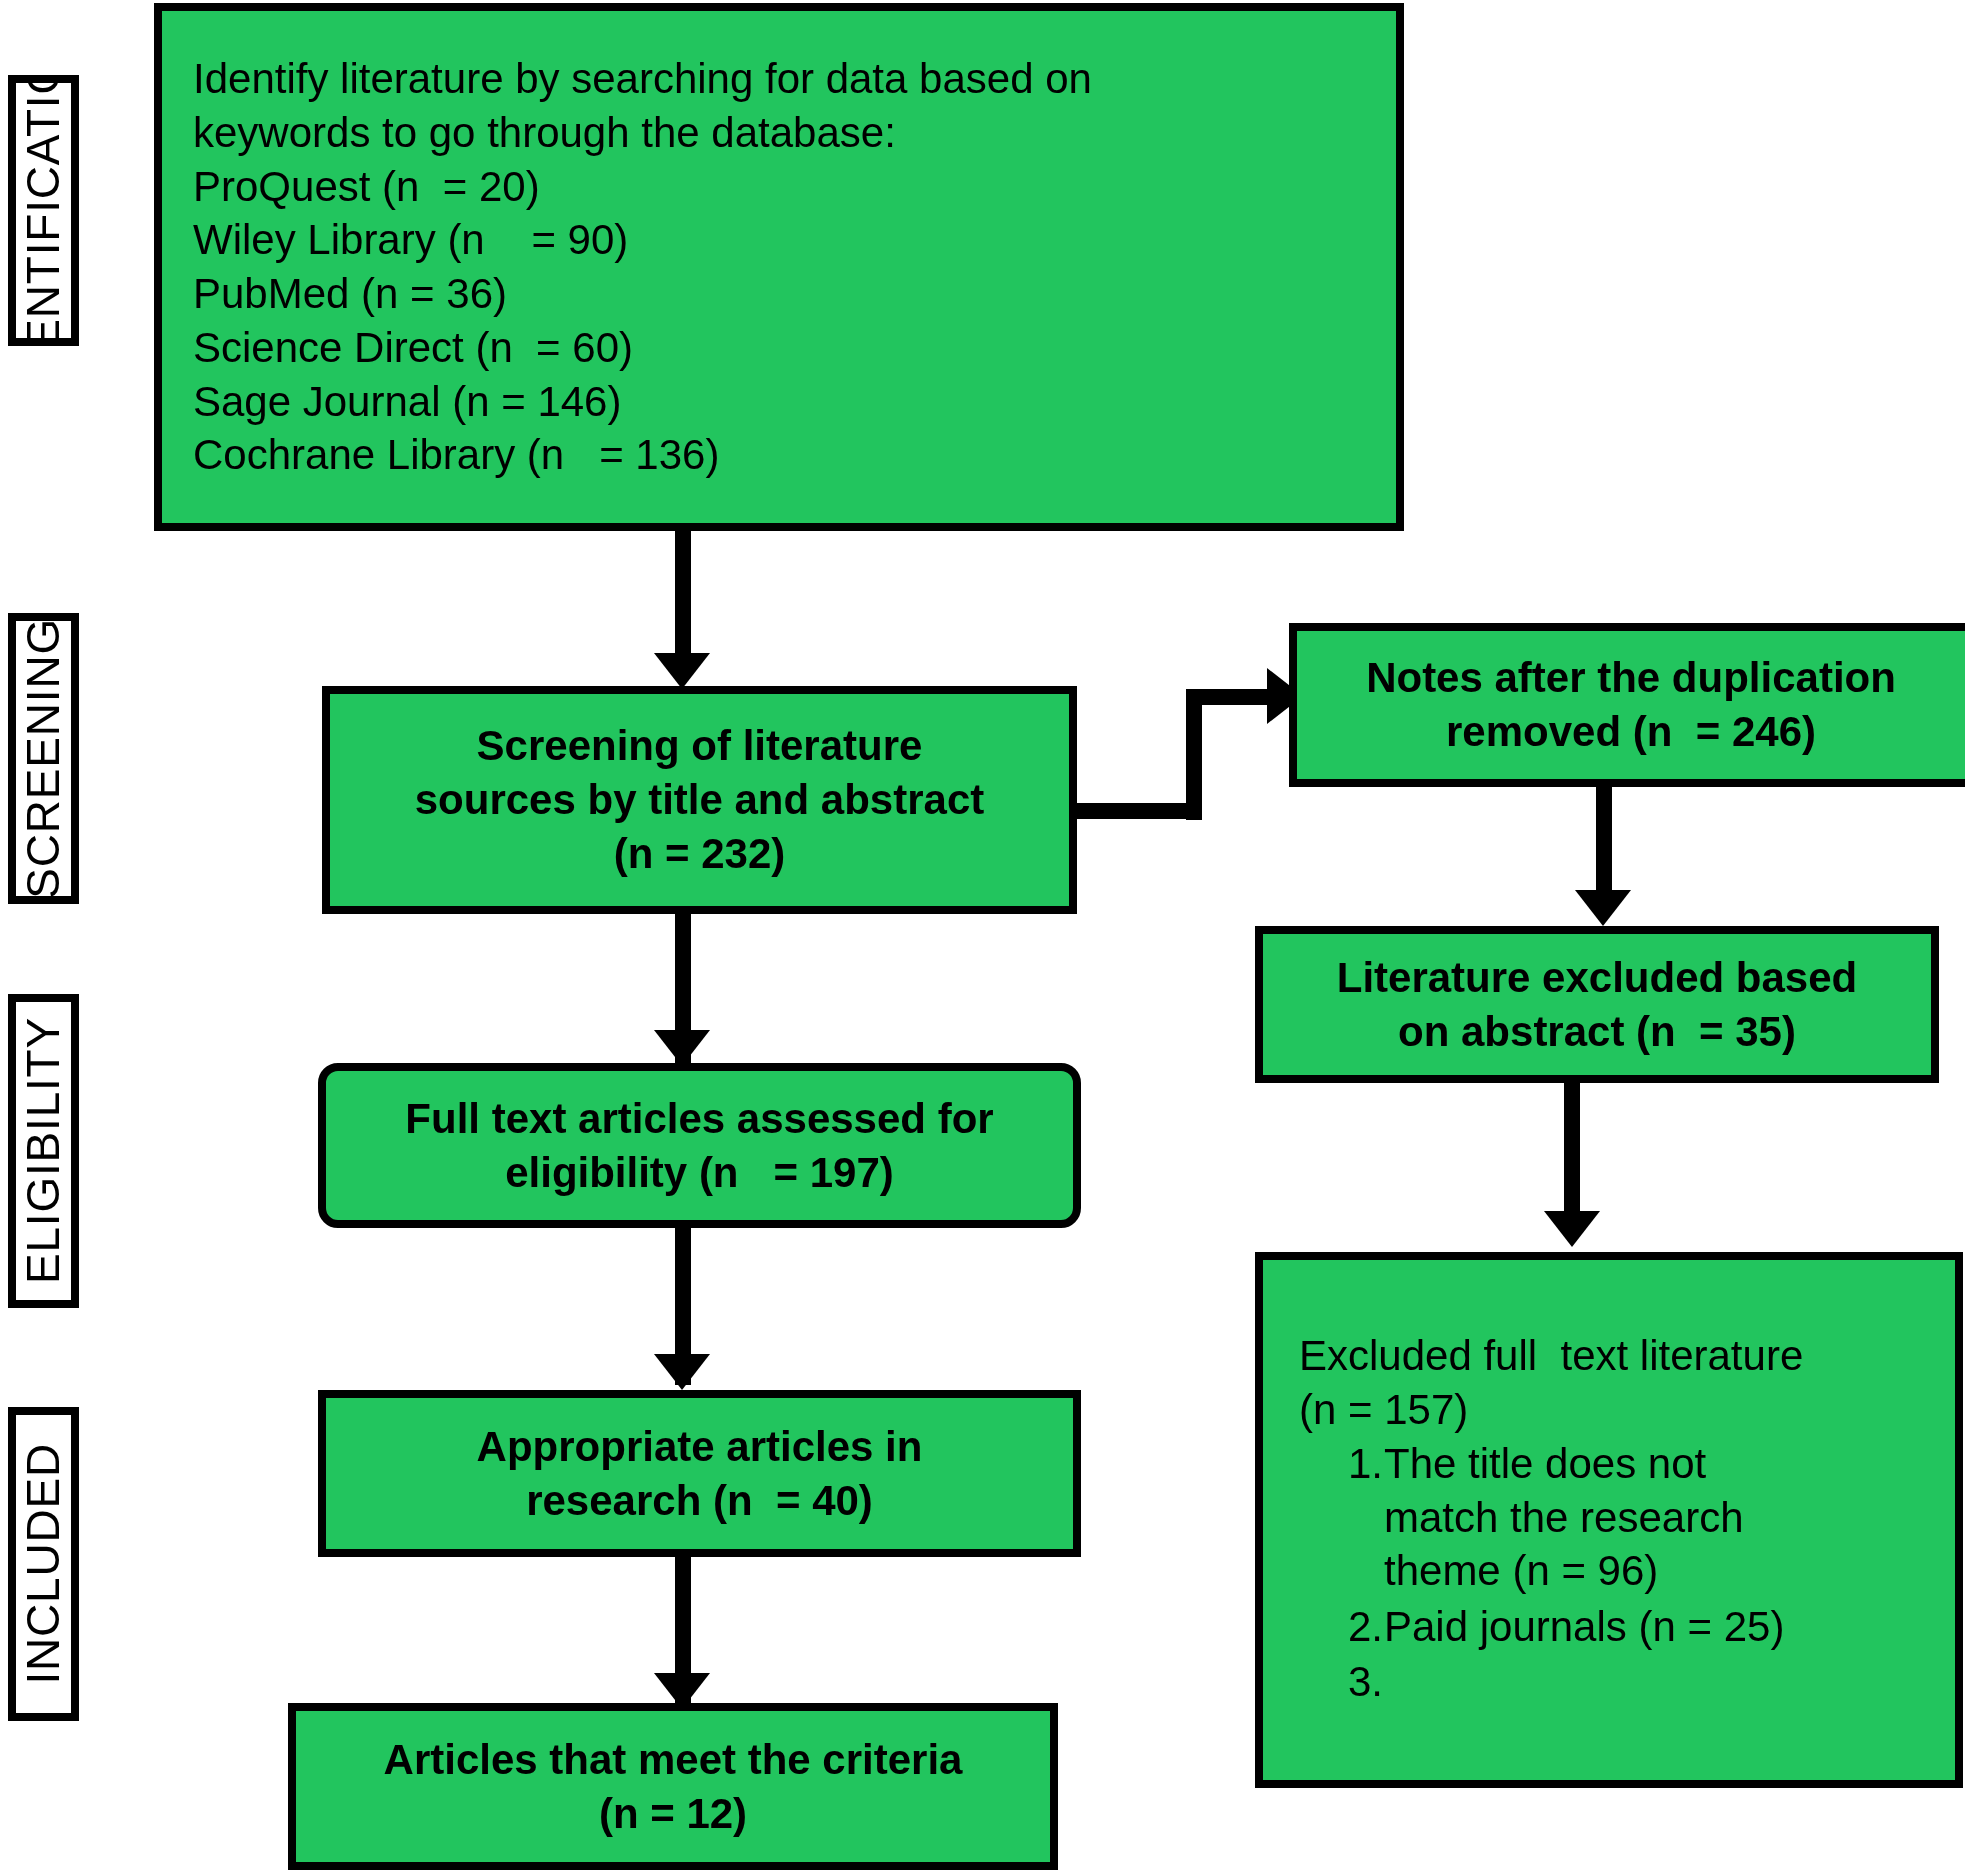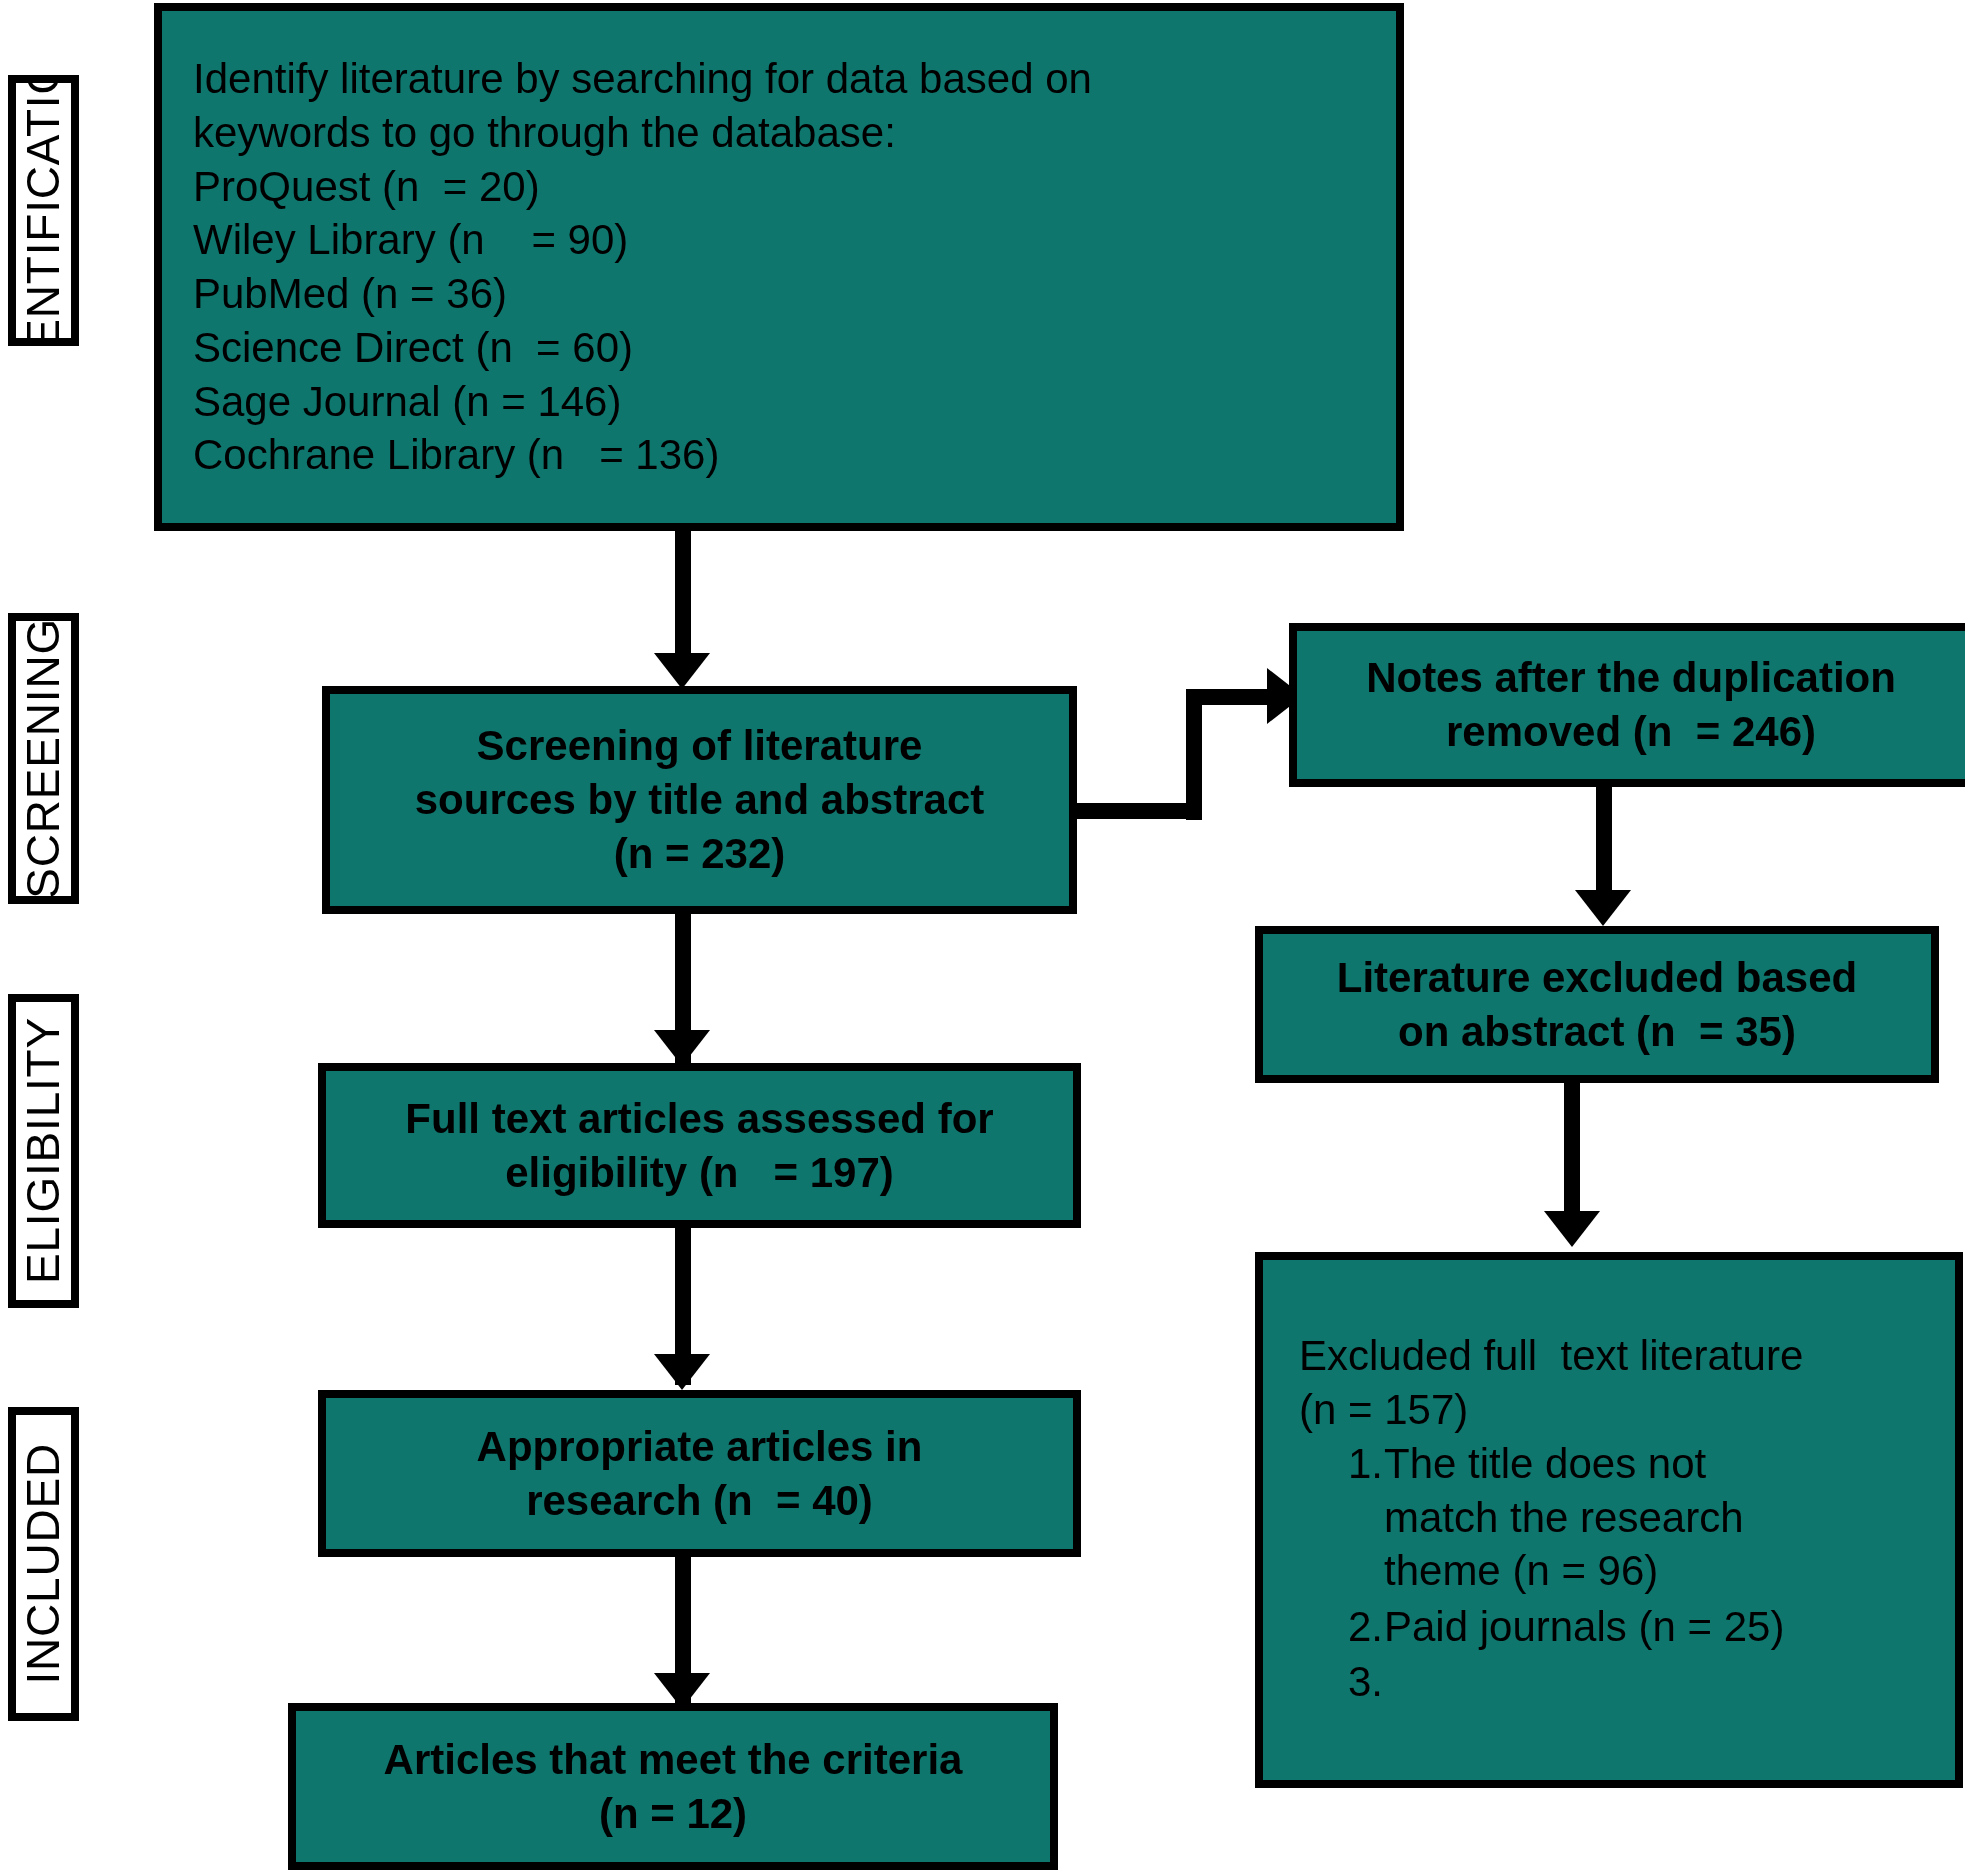--- a/index.html
+++ b/index.html
@@ -39,21 +39,21 @@
     letter-spacing: 0.8px;
     line-height: 1;
     white-space: nowrap;
     font-family: "Liberation Sans", sans-serif;
   }
 
   
   .box {
     position: absolute;
     border: 8.6px solid #000;
-    background: #0f766e;
+    background: #22c55e;
     font-size: 42px;
     line-height: 1.28;
     font-family: "Liberation Sans", sans-serif;
   }
   .box .inner {
     width: 100%;
     height: 100%;
     display: flex;
     flex-direction: column;
     justify-content: center;
@@ -173,21 +173,21 @@
       <span class="line">on abstract (n  = 35)</span>
     </div>
   </div>
 
   <div class="vline" style="left:1564px; top:1083px; width:15.7px; height:149px;"></div>
   <div class="arrow-down" style="left:1544px; top:1211px;"></div>
 
   <div class="vline" style="left:675px; top:914px; width:15.7px; height:149px;"></div>
   <div class="arrow-down" style="left:654px; top:1030px;"></div>
 
-  <div class="box center" style="left:318px; top:1063px; width:763px; height:165px;">
+  <div class="box center" style="left:318px; top:1063px; width:763px; height:165px;border-radius:20px;">
     <div class="inner">
       <span class="line">Full text articles assessed for</span>
       <span class="line">eligibility (n   = 197)</span>
     </div>
   </div>
 
   <div class="box left" style="left:1255px; top:1252px; width:708px; height:536px; padding:27px 19px 27px 36px;">
     <div class="inner">
       <span class="line">Excluded full  text literature</span>
       <span class="line">(n = 157)</span>

